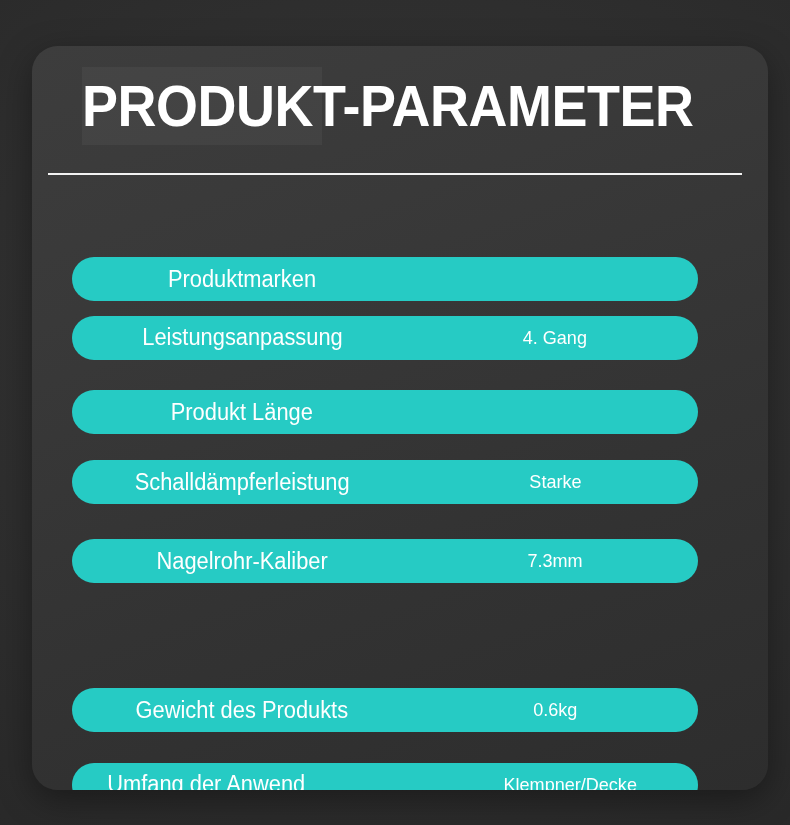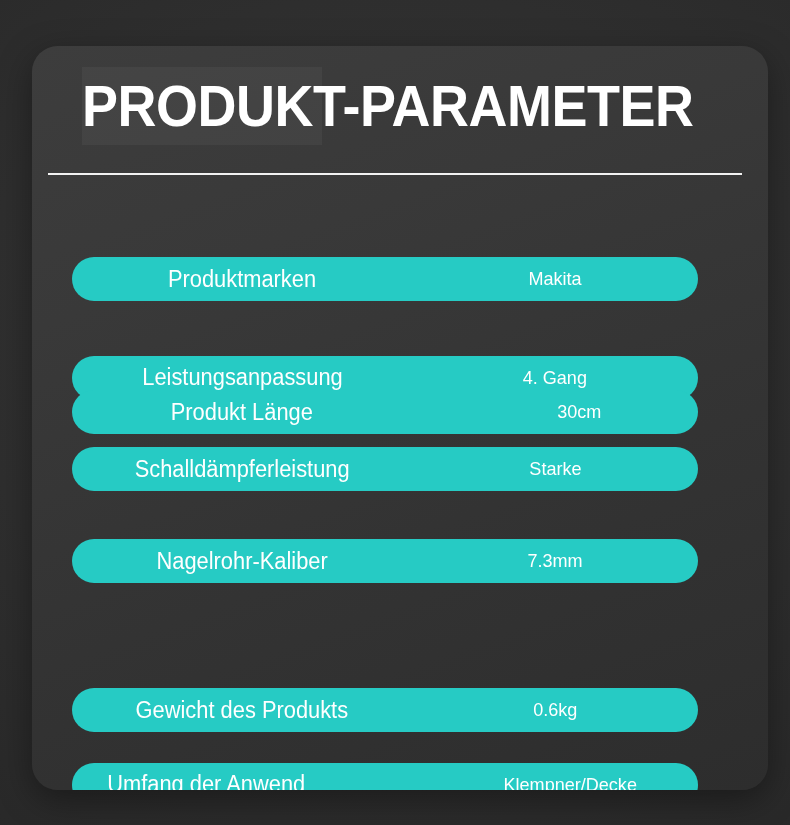--- a/index.html
+++ b/index.html
@@ -146,41 +146,35 @@
   <div id="page-title">PRODUKT-PARAMETER</div>
 
   <div id="title-divider"></div>
 
   <div id="spec-list">
 
   <div class="spec-row" style="top: 62px;">
         <div class="spec-label-cell">
           <span class="spec-label">Produktmarken</span>
         </div>
-        <div class="spec-value-cell">
-          <span class="spec-value">Makita</span>
-        </div>
-      </div>
-      <div class="spec-row" style="top: 120.5px; margin-top: 40px;">
+      </div>
+      <div class="spec-row" style="top: 120.5px;">
         <div class="spec-label-cell">
           <span class="spec-label">Leistungsanpassung</span>
         </div>
         <div class="spec-value-cell">
           <span class="spec-value">4. Gang</span>
         </div>
       </div>
       <div class="spec-row" style="top: 195px; gap: 48px;">
         <div class="spec-label-cell">
           <span class="spec-label">Produkt Länge</span>
         </div>
-        <div class="spec-value-cell">
-          <span class="spec-value">30cm</span>
-        </div>
-      </div>
-      <div class="spec-row" style="top: 252px;">
+      </div>
+      <div class="spec-row" style="top: 265px;">
         <div class="spec-label-cell">
           <span class="spec-label">Schalldämpferleistung</span>
         </div>
         <div class="spec-value-cell">
           <span class="spec-value">Starke</span>
         </div>
       </div>
       <div class="spec-row" style="top: 344px;">
         <div class="spec-label-cell">
           <span class="spec-label">Nagelrohr-Kaliber</span>

